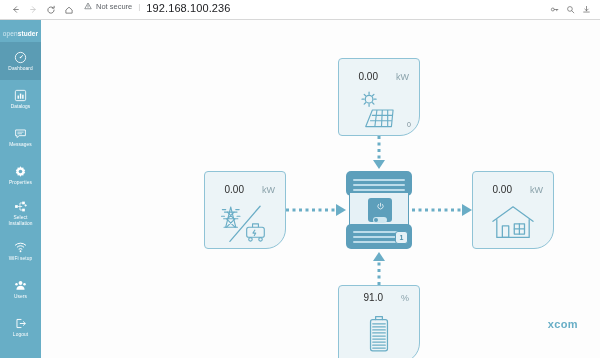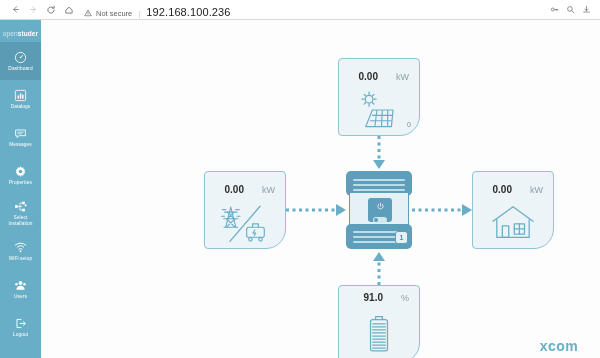--- a/index.html
+++ b/index.html
@@ -16,21 +16,21 @@
     background: #ffffff; border-bottom: 1px solid #d8d8d8;
     display: flex; align-items: center; padding: 0 6px; gap: 0px;
   }
   .nav-btn {
     width: 18px; height: 18px; display: flex; align-items: center;
     justify-content: center; color: #7c7c7c; font-size: 11px; line-height: 1;
   }
   .nav-btn.disabled { color: #c6c6c6; }
   .nav-btn svg { display: block; }
   .omnibox {
-    flex: 1; display: flex; align-items: flex-end; height: 16px;
+    flex: 1; display: flex; align-items: flex-start; height: 16px;
     margin-left: 6px; gap: 4px; font-size: 8px; color: #3c3c3c;
   }
   .not-secure-ico { color: #5f6368; font-size: 7px; line-height: 1; }
   .not-secure-txt { color: #5f6368; font-size: 7.5px; }
   .omni-sep { color: #c9c9c9; font-size: 8px; margin: 0 2px; }
   .omni-url { color: #202124; font-size: 11px; letter-spacing: .1px; }
   .omni-actions { display: flex; align-items: center; gap: 7px; padding-right: 3px; }
   .omni-actions .ico { color: #6b6b6b; display: flex; }
 
   
@@ -63,21 +63,21 @@
     background: #fdfdfd;
   }
 
   
   .card {
     position: absolute; background: #ecf4f7; border: 1px solid #8fc3d6;
     border-radius: 4px; border-bottom-right-radius: 20px;
     display: flex; flex-direction: column; align-items: center;
   }
   .card .readout { width: 100%; text-align: right; padding: 7px 10px 0 0; line-height: 1.15; }
-  .val { font-size: 10px; font-weight: 700; color: #2b2b2b; }
+  .val { font-size: 10px; font-weight: 400; color: #2b2b2b; }
   .unit { font-size: 9px; font-weight: 400; color: #8aa2ab; margin-left: 18px; }
   .card .art { flex: 1; display: flex; align-items: center; justify-content: center; width: 100%; }
   .card .art svg { display: block; }
 
   #card-solar   { left: 297px; top: 38px;  width: 82px; height: 78px; }
   #card-grid    { left: 163px; top: 151px; width: 82px; height: 78px; }
   #card-house   { left: 431px; top: 151px; width: 82px; height: 78px; }
   #card-battery { left: 297px; top: 265px; width: 82px; height: 78px; }
 
   .tiny-idx {
@@ -115,22 +115,22 @@
     background: #e6f1f6; border: 1.2px solid #5d9fbb; border-radius: 3px;
     display: flex; align-items: center; justify-content: center;
     font-size: 7px; font-weight: 700; color: #4f8ea8;
   }
 
   
   .conn { position: absolute; }
   .conn svg { display: block; }
 
   .watermark {
-    position: absolute; right: 22px; bottom: 4px;
-    font-size: 14px; font-weight: 700; color: #68aec6; letter-spacing: .4px;
+    position: absolute; right: 22px; bottom: 28px;
+    font-size: 11px; font-weight: 700; color: #68aec6; letter-spacing: .4px;
   }
 </style>
 </head>
 <body>
 
 <div id="app">
 
   <div class="browser-bar">
     <div class="nav-btn">
       <svg width="9" height="9" viewBox="0 0 16 16">

